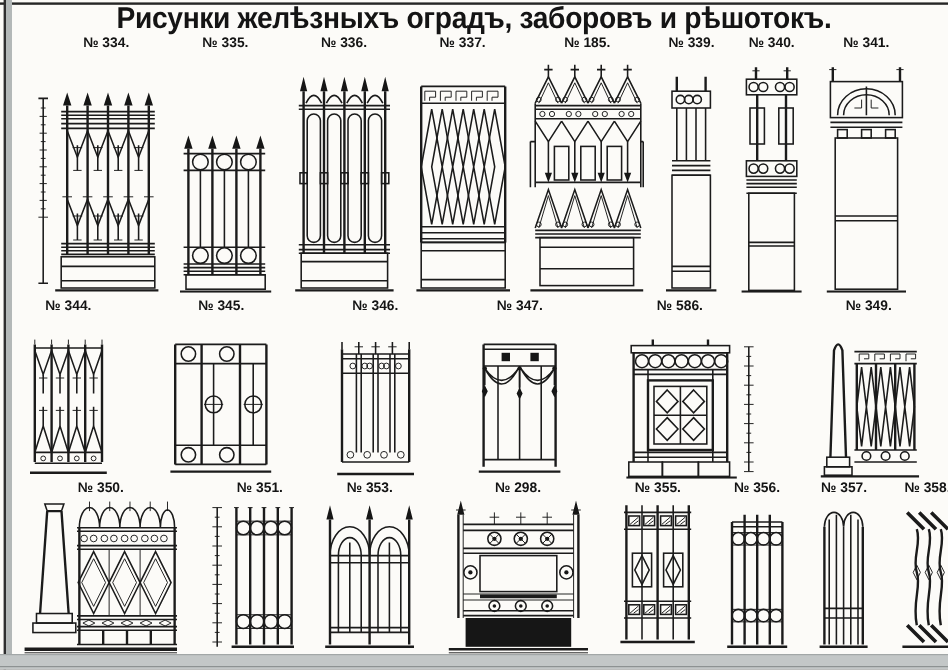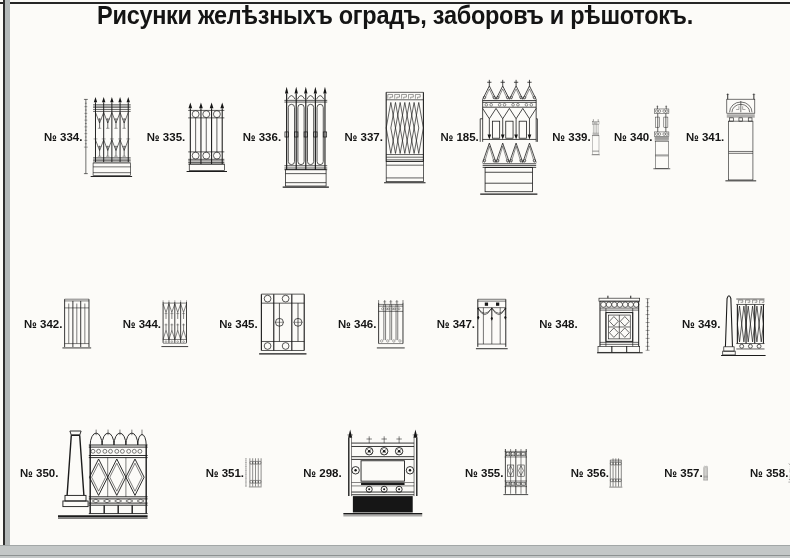--- a/index.html
+++ b/index.html
@@ -11,21 +11,21 @@
   .edge-right{position:absolute;right:3px;top:0;width:1px;height:558px;background:#9a9f9f;}
   .edge-bottom{position:absolute;left:0;bottom:0;width:790px;height:12px;background:#c3c7c7;
                border-top:1px solid #a2a7a7;}
   .edge-bottom-line{position:absolute;left:0;bottom:2px;width:790px;height:1px;background:#8d9292;}
   .title{position:absolute;top:1px;left:0;width:790px;text-align:center;font-weight:bold;
          font-size:25px;letter-spacing:-0.3px;transform:scaleX(.94);white-space:nowrap;}
   .row{position:absolute;display:flex;justify-content:space-between;}
   .row1{top:30px;left:28px;width:730px;height:214px;}
   .row2{top:249px;left:24px;width:742px;height:150px;}
   .row3{top:401px;left:20px;width:776px;height:144px;}
-  figure.fig{margin:0;display:flex;flex-direction:row;align-items:center;
+  figure.fig{margin:0;display:flex;flex-direction:column;align-items:center;
              justify-content:space-between;height:100%;}
   figure.fig figcaption{font-weight:bold;font-size:11.5px;white-space:nowrap;line-height:13px;}
   svg.draw{display:block;}
   svg.draw *{fill:none;stroke:#1b1b1b;stroke-width:1.3;stroke-linecap:butt;}
   svg.draw .w2{stroke-width:2;}
   svg.draw .w3{stroke-width:3;}
   svg.draw .h{stroke-width:0.8;}
   svg.draw .f{fill:#161616;stroke:none;}
   .cap-r{padding-left:16px;}  
   .cap-l{padding-right:18px;} 
@@ -233,31 +233,20 @@
           <rect x="52" y="54" width="8" height="7"></rect>
         <rect x="10" y="61" width="52" height="126"></rect>
           <path d="M10 126H62M10 130H62"></path>
         <path class="w2" d="M3 189H69"></path>
       </svg>
     </figure>
   </div>
 
   <div class="row row2">
 
-    <figure class="fig" style="width:68px">
-      <figcaption>№ 342.</figcaption>
-      <svg class="draw" width="68" height="122" viewBox="0 0 68 122">
-        <path class="w2" d="M6 4V114M62 4V114"></path>
-        <path d="M6 4H62M6 8H62M6 24H62"></path>
-        <path class="w2" d="M25 8V114M43 8V114"></path>
-        <path d="M15.5 14V106M34 14V106M52.5 14V106"></path>
-        <path d="M6 106H62"></path>
-        <path class="w2" d="M1 116H67"></path>
-      </svg>
-    </figure>
 
 
     <figure class="fig" style="width:66px">
       <figcaption>№ 344.</figcaption>
       <svg class="draw" width="66" height="118" viewBox="0 0 66 118">
         <path class="h" d="M5 2V6M19 2V6M33 2V6M47 2V6M61 2V6"></path>
         <path class="w2" d="M5 6V104M61 6V104M19 6V104M33 6V104M47 6V104"></path>
         <path d="M5 9H61"></path>
         <path d="M5 11 12 31 19 11M19 11 26 31 33 11M33 11 40 31 47 11M47 11 54 31 61 11"></path>
         <path d="M12 31V47M26 31V47M40 31V47M54 31V47"></path>
@@ -328,21 +317,21 @@
         <path class="f" d="M7 40l2.5 5-2.5 5-2.5-5Z M36 42l2.5 5-2.5 5-2.5-5Z M65 40l2.5 5-2.5 5-2.5-5Z"></path>
         <circle class="f" cx="7" cy="26" r="1.8"></circle>
           <circle class="f" cx="36" cy="26" r="1.8"></circle>
           <circle class="f" cx="65" cy="26" r="1.8"></circle>
         <path d="M6 102H66"></path>
         <path class="w2" d="M2 112H70"></path>
       </svg>
     </figure>
 
     <figure class="fig" style="width:112px">
-      <figcaption class="cap-l">№ 348.</figcaption>
+      <figcaption class="cap-l">№ 586.</figcaption>
       <svg class="draw" width="112" height="118" viewBox="0 0 112 118">
         <path class="w2" d="M24 2V7M70 2V7"></path>
         <rect x="6" y="7" width="82" height="6"></rect>
         <path d="M8 13H86M8 27H86M8 31H86"></path>
         <circle cx="15" cy="20" r="5.4"></circle>
           <circle cx="26" cy="20" r="5.4"></circle>
           <circle cx="37" cy="20" r="5.4"></circle>
           <circle cx="48" cy="20" r="5.4"></circle>
         <circle cx="59" cy="20" r="5.4"></circle>
           <circle cx="70" cy="20" r="5.4"></circle>
@@ -434,20 +423,33 @@
         <circle cx="29.75" cy="99" r="5.7"></circle>
           <circle cx="41.25" cy="99" r="5.7"></circle>
           <circle cx="52.75" cy="99" r="5.7"></circle>
           <circle cx="64.25" cy="99" r="5.7"></circle>
         <path class="h" d="M24 15.3H70M24 26.7H70M24 93.3H70M24 104.7H70"></path>
         <path class="w2" d="M20 120H72"></path>
       </svg>
     </figure>
 
 
+    <figure class="fig" style="width:78px">
+      <figcaption>№ 353.</figcaption>
+      <svg class="draw" width="78" height="126" viewBox="0 0 78 126">
+        <path class="f" d="M6 2 9 14H3Z M39 2 42 14H36Z M72 2 75 14H69Z"></path>
+        <path class="w2" d="M6 14V118M39 14V118M72 14V118"></path>
+        <path d="M6 44A16.5 24 0 0 1 39 44M39 44A16.5 24 0 0 1 72 44"></path>
+        <path d="M13 44A9.5 15 0 0 1 32 44M46 44A9.5 15 0 0 1 65 44"></path>
+        <path d="M6 44H72M6 50H72"></path>
+        <path d="M13 44V108M22.5 33V108M32 44V108M46 44V108M55.5 33V108M65 44V108"></path>
+        <path d="M6 104H72M6 108H72"></path>
+        <path class="w2" d="M2 120H76"></path>
+      </svg>
+    </figure>
 
     <figure class="fig" style="width:120px">
       <figcaption>№ 298.</figcaption>
       <svg class="draw" width="120" height="128" viewBox="0 0 120 128">
         <defs>
           <pattern id="xh354" width="8" height="8" patternUnits="userSpaceOnUse">
             <path d="M0 0L8 8M8 0L0 8" stroke="#1b1b1b" stroke-width="1" fill="none"></path>
           </pattern>
         </defs>
         <path class="w2" d="M10 12V98M110 12V98"></path>

